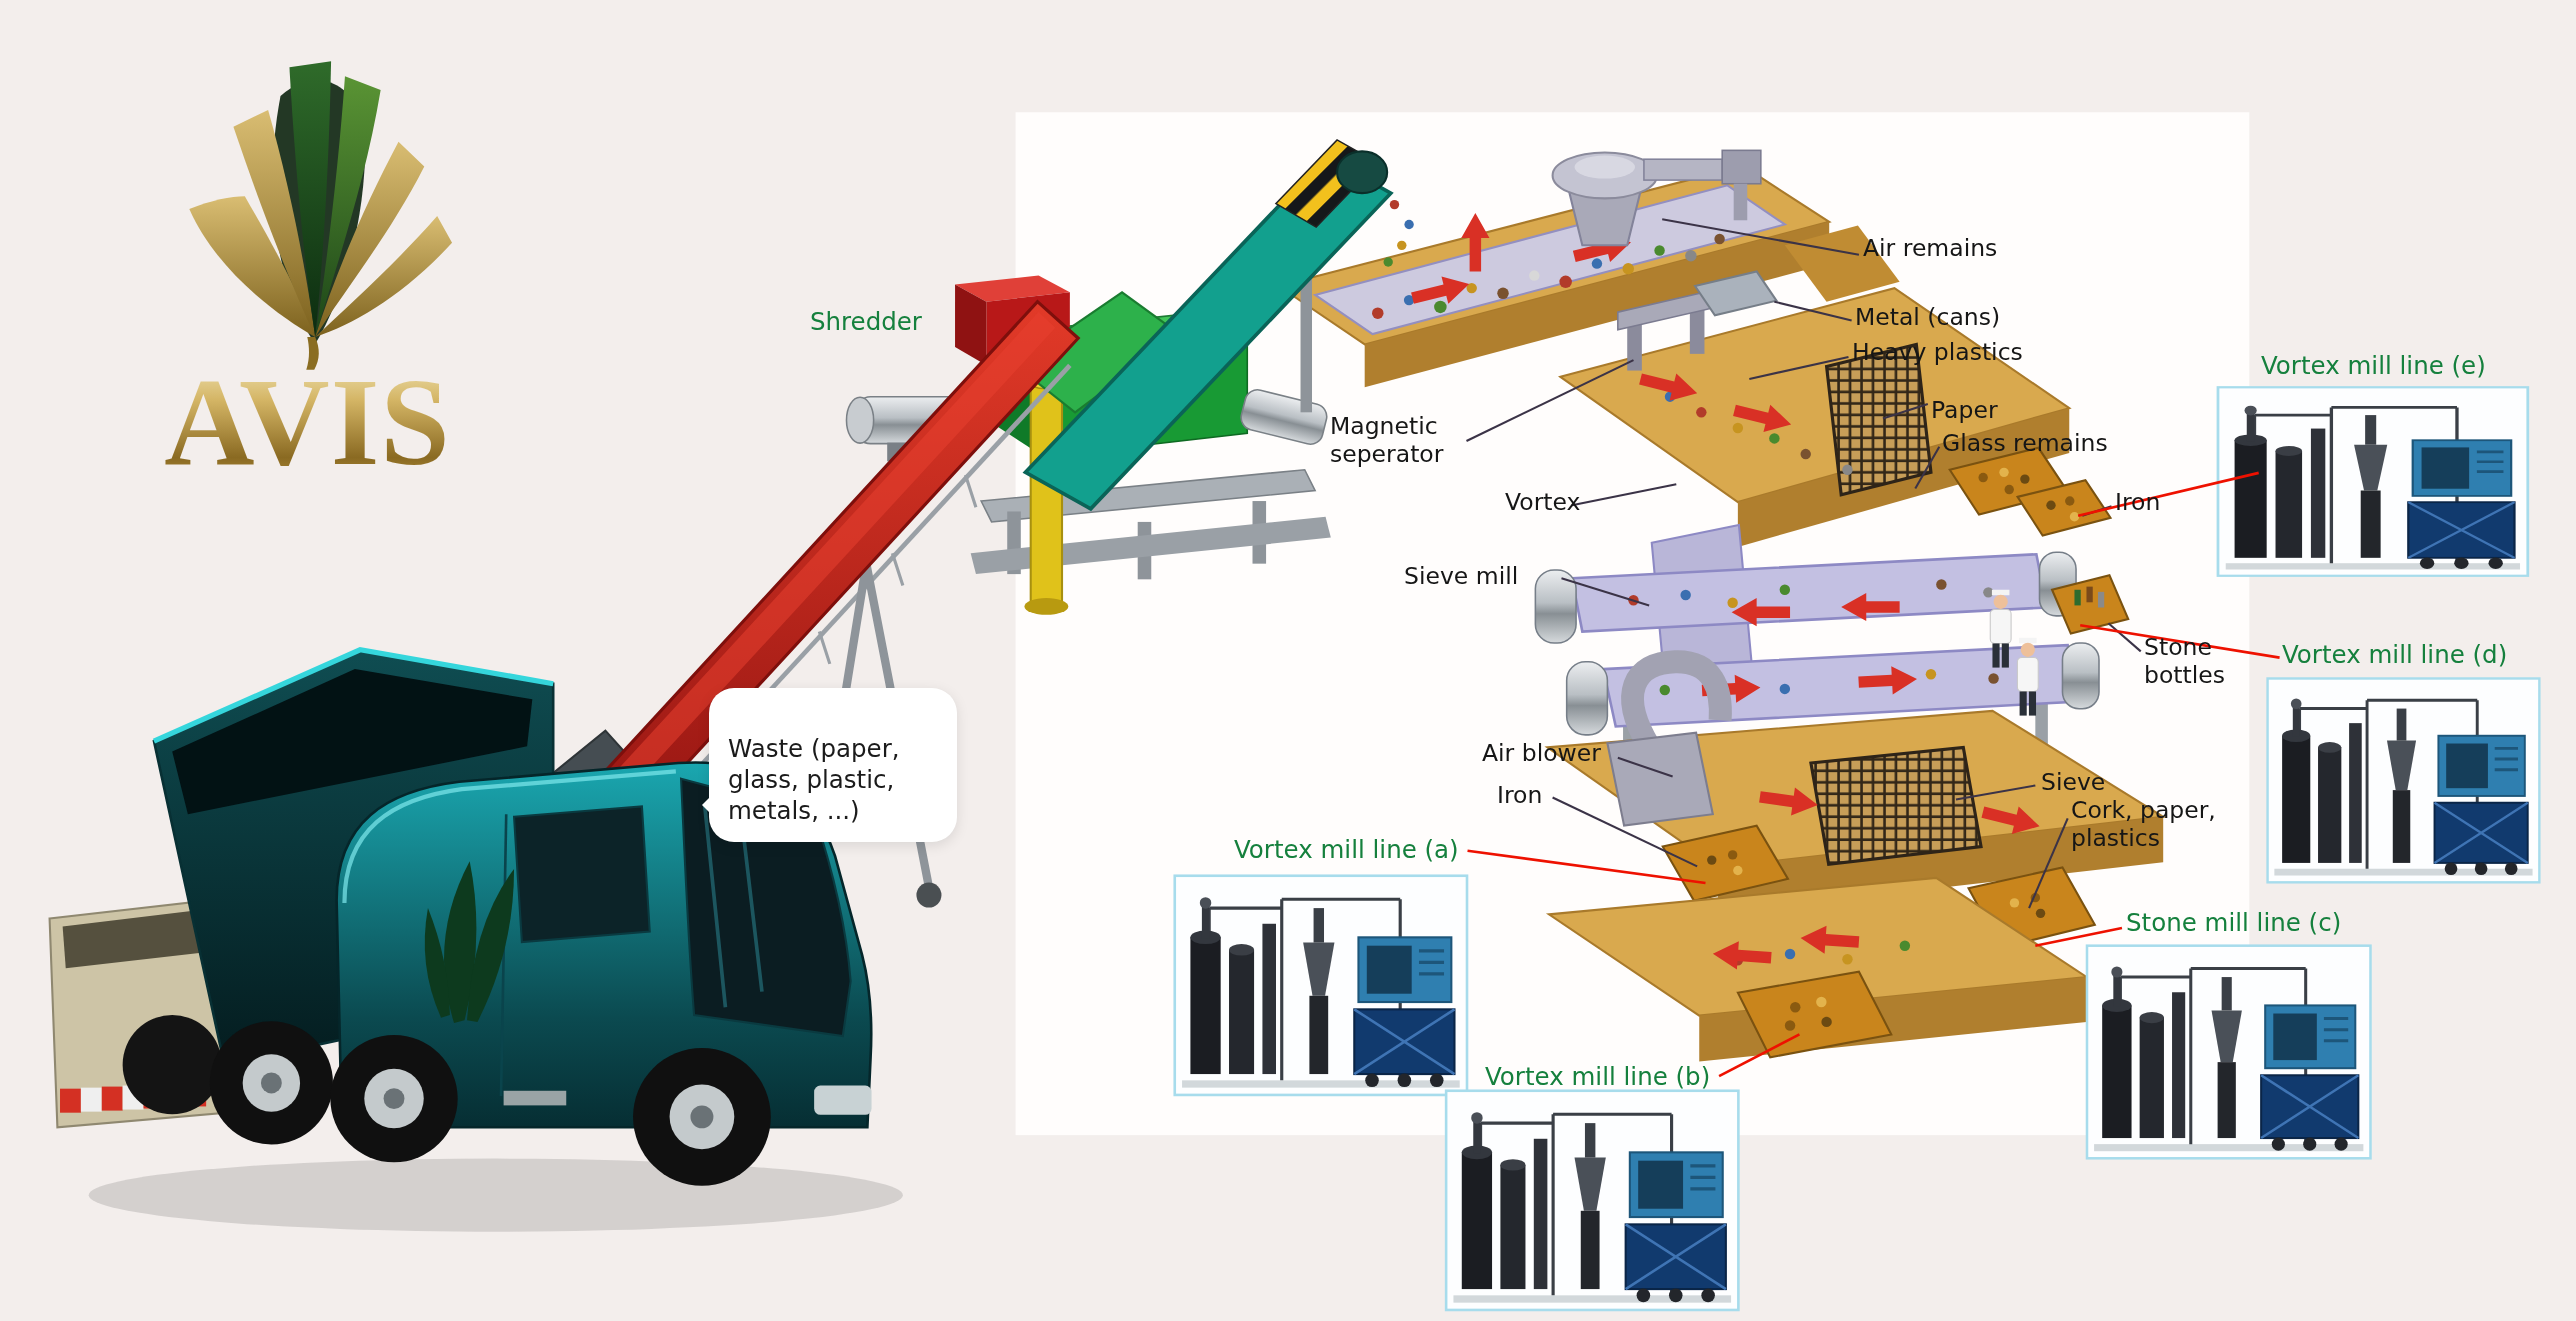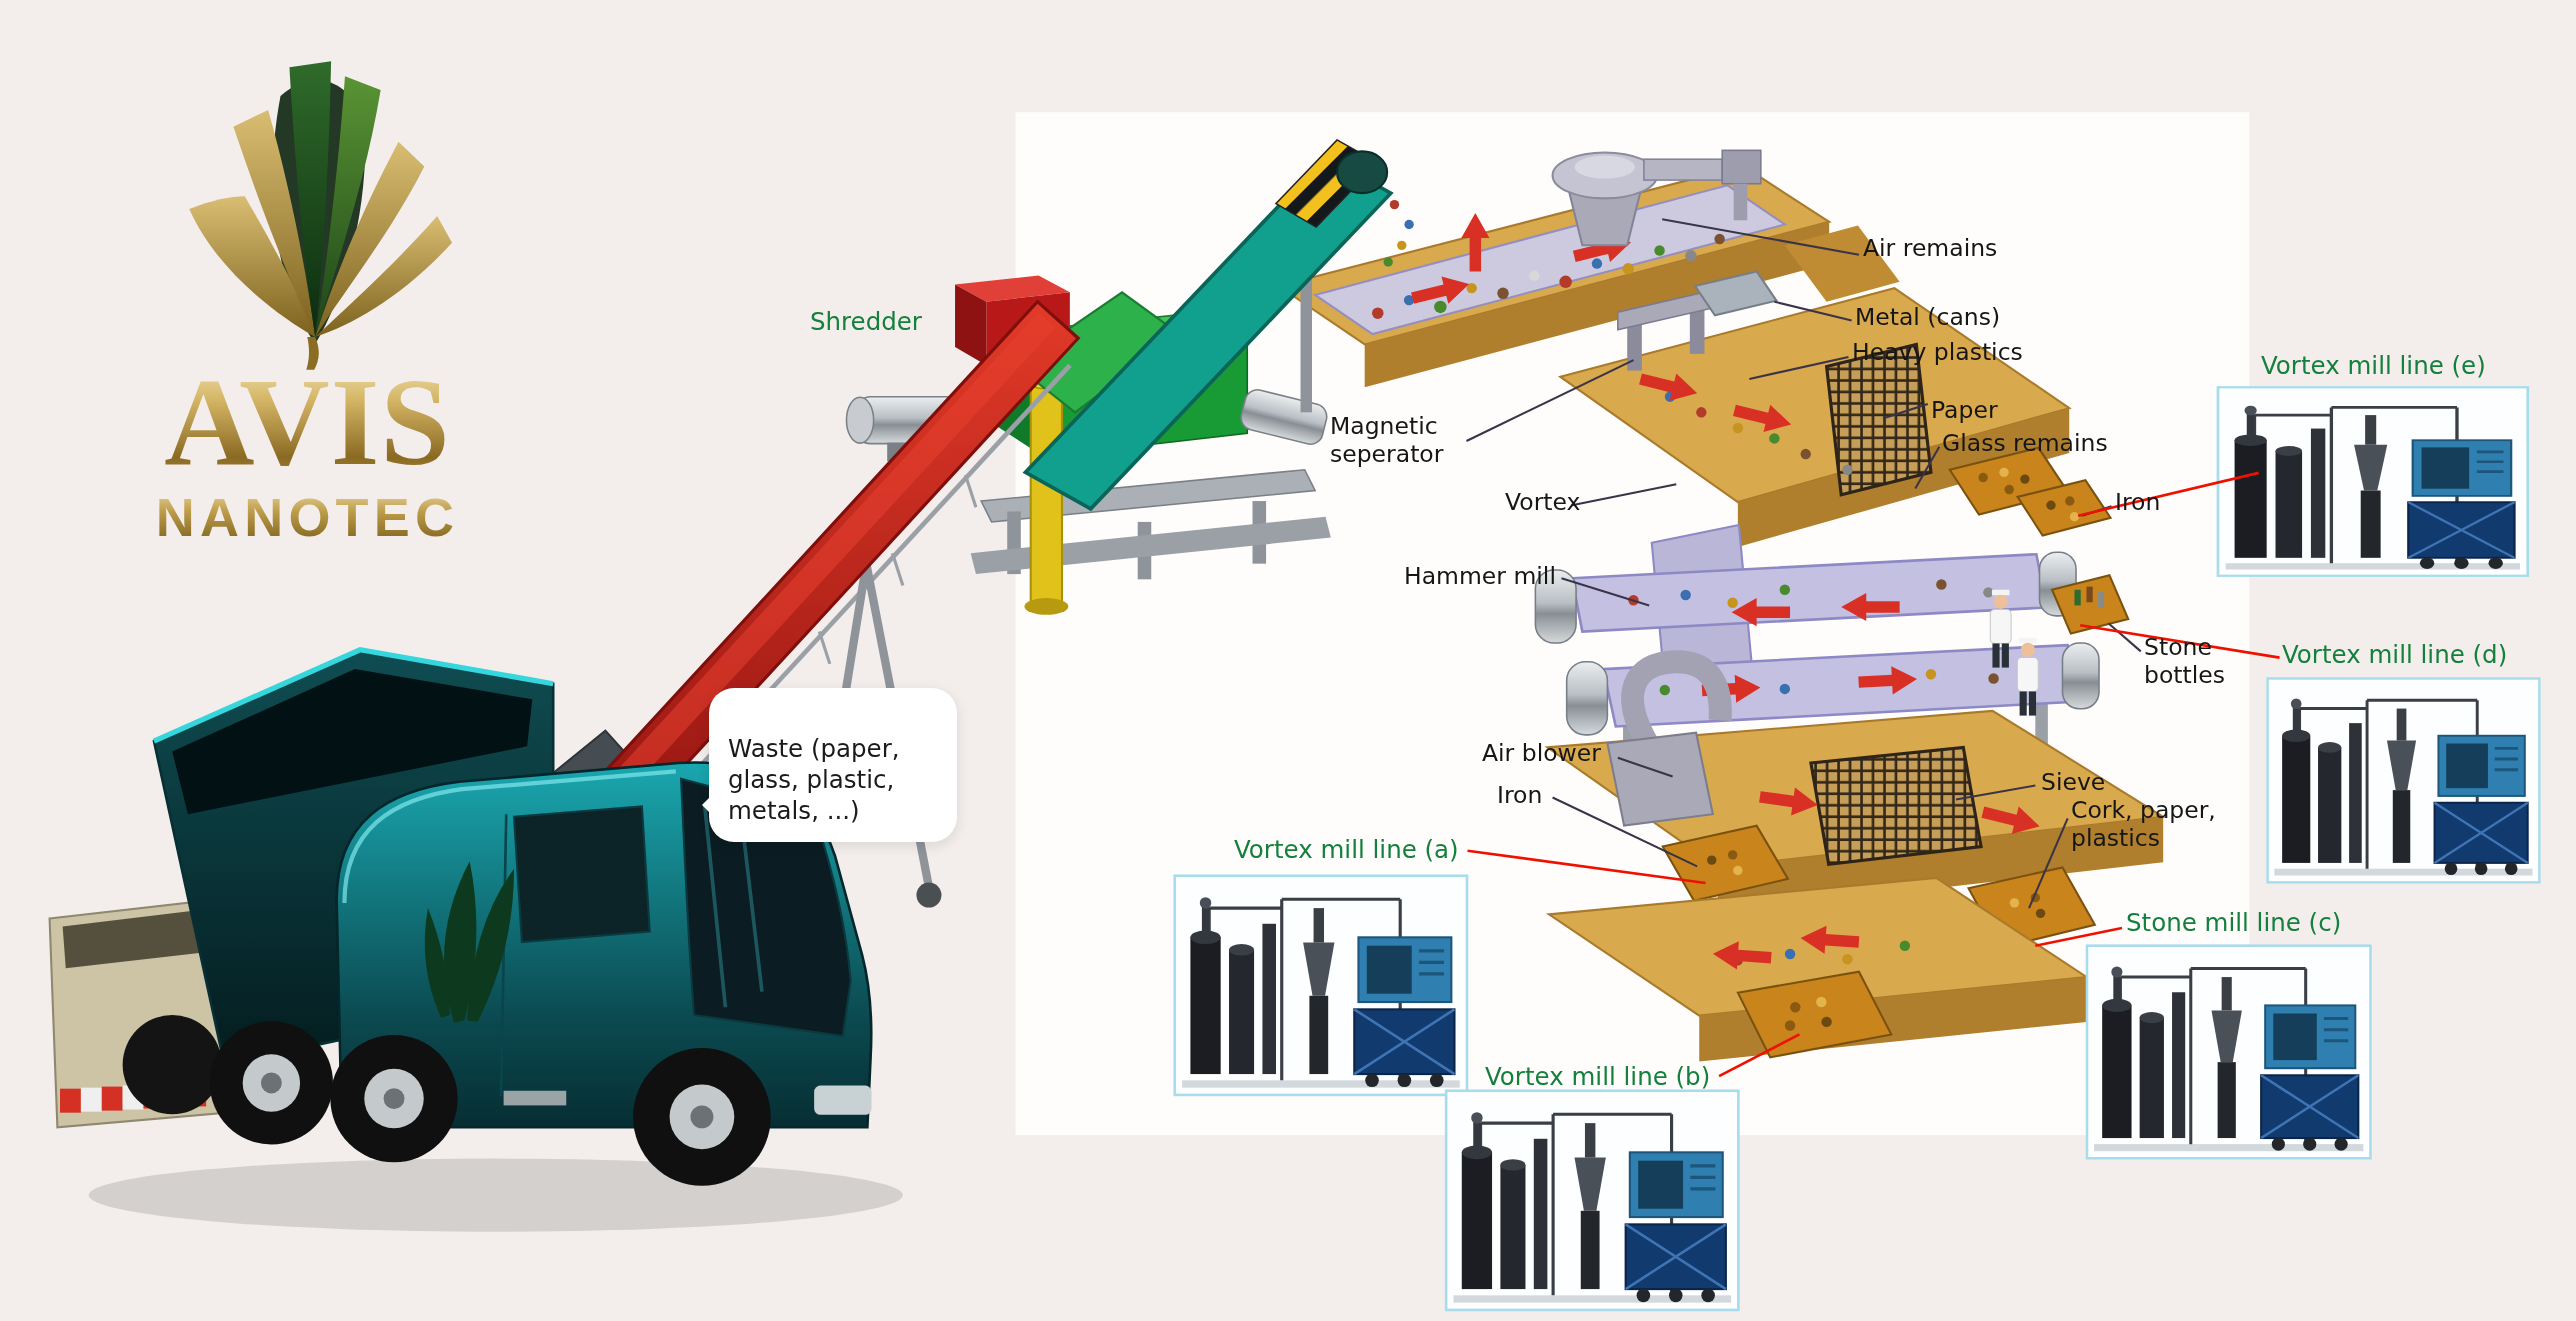--- a/index.html
+++ b/index.html
@@ -452,41 +452,40 @@
     <path d="M2812,1630 L3268,1692"></path>
     <path d="M3294,2062 L3448,1982"></path>
     <path d="M4066,1778 L3900,1812"></path>
     <path d="M4368,1260 L3986,1198"></path>
     <path d="M4328,906 L3982,988"></path>
   </g>
 </svg>
 
 <div id="logo">
   <div class="brand">AVIS</div>
-  <div class="subbrand">NANOTEC</div>
 </div>
 
 <div class="bubble">
   <span>Waste (paper,
 glass, plastic,
 metals, ...)</span>
 </div>
 
 <div class="lbl-red" style="left:810px;top:307px">Shredder</div>
 
 <div class="lbl" style="left:1863px;top:234px">Air remains</div>
 <div class="lbl" style="left:1855px;top:303px">Metal (cans)</div>
 <div class="lbl" style="left:1852px;top:338px">Heavy plastics</div>
 <div class="lbl" style="left:1931px;top:396px">Paper</div>
 <div class="lbl" style="left:1942px;top:429px">Glass remains</div>
 <div class="lbl" style="left:2115px;top:488px">Iron</div>
 <div class="lbl" style="left:1330px;top:412px">Magnetic
 seperator</div>
 <div class="lbl" style="left:1505px;top:488px">Vortex</div>
-<div class="lbl" style="left:1404px;top:562px">Hammer mill</div>
+<div class="lbl" style="left:1404px;top:562px">Sieve mill</div>
 <div class="lbl" style="left:2144px;top:633px">Stone
 bottles</div>
 <div class="lbl" style="left:1482px;top:739px">Air blower</div>
 <div class="lbl" style="left:1497px;top:781px">Iron</div>
 <div class="lbl" style="left:2041px;top:768px">Sieve</div>
 <div class="lbl" style="left:2071px;top:796px">Cork, paper,
 plastics</div>
 
 <div class="lbl-red" style="left:1234px;top:835px">Vortex mill line (a)</div>
 <div class="lbl-red" style="left:1485px;top:1062px">Vortex mill line (b)</div>

